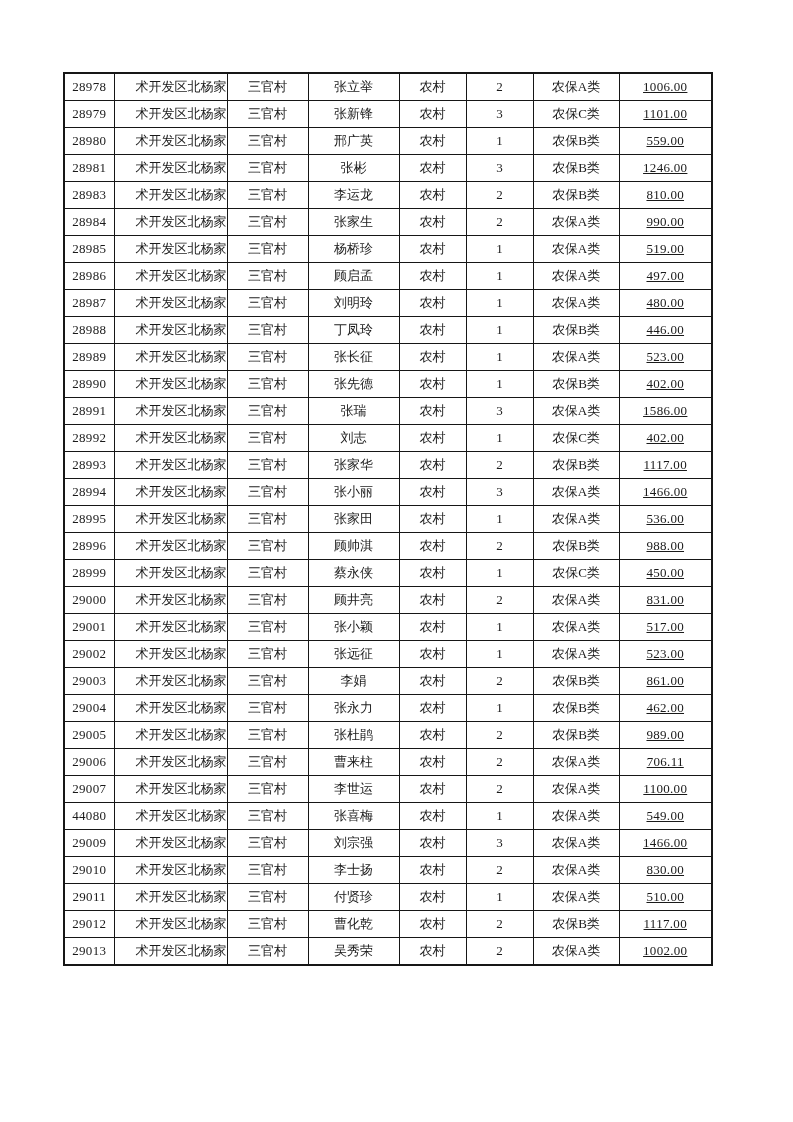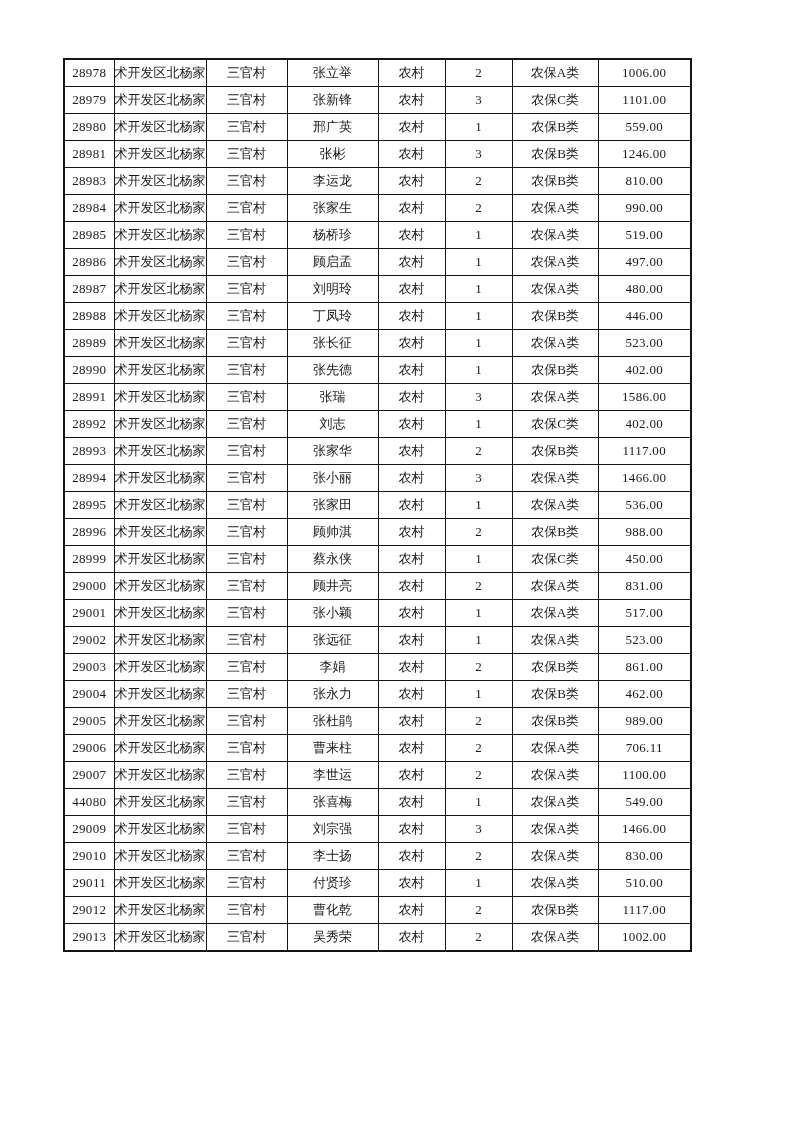--- a/index.html
+++ b/index.html
@@ -3,40 +3,40 @@
 <meta charset="utf-8">
 <style>
   :root { --ink:#1a1a1a; --line:#161616; --paper:#ffffff; }
   html,body { margin:0; padding:0; background:#fff; }
   .page {
     position:relative; width:793px; height:1122px;
     background:var(--paper); overflow:hidden;
     font-family:"Liberation Serif","DejaVu Serif",serif;
   }
   table.roster {
-    position:absolute; left:63px; top:58px;
+    position:absolute; left:63px; top:72px;
     border-collapse:collapse; table-layout:fixed;
     border:2px solid var(--line);
     color:var(--ink);
   }
   table.roster td {
     border:1px solid var(--line);
     height:26px; padding:0;
     text-align:center; vertical-align:middle;
     font-size:13px; line-height:26px;
     overflow:hidden; white-space:nowrap;
   }
   td.col-id { text-align:right; padding-right:2px; font-size:13.5px; letter-spacing:0.3px; }
-  td.col-amount { font-size:13.5px; letter-spacing:0.3px; }
+  td.col-amount { font-size:13.5px; letter-spacing:0.3px;text-decoration:underline; }
   td.col-district { padding:0; }
   td.col-district .clip {
     display:flex; justify-content:center; align-items:center;
     width:100%; height:26px; overflow:hidden;
   }
-  td.col-district .clip span { white-space:nowrap; flex:0 0 auto; }
+  td.col-district .clip span { white-space:nowrap; flex:0 0 auto;margin-left:21px; }
   col.c-id{width:50px} col.c-district{width:82px} col.c-village{width:81px}
   col.c-name{width:91px} col.c-type{width:67px} col.c-count{width:67px}
   col.c-category{width:86px} col.c-amount{width:93px}
 </style>
 </head>
 <body>
 
 <div class="page">
   <table class="roster">
     <colgroup>

